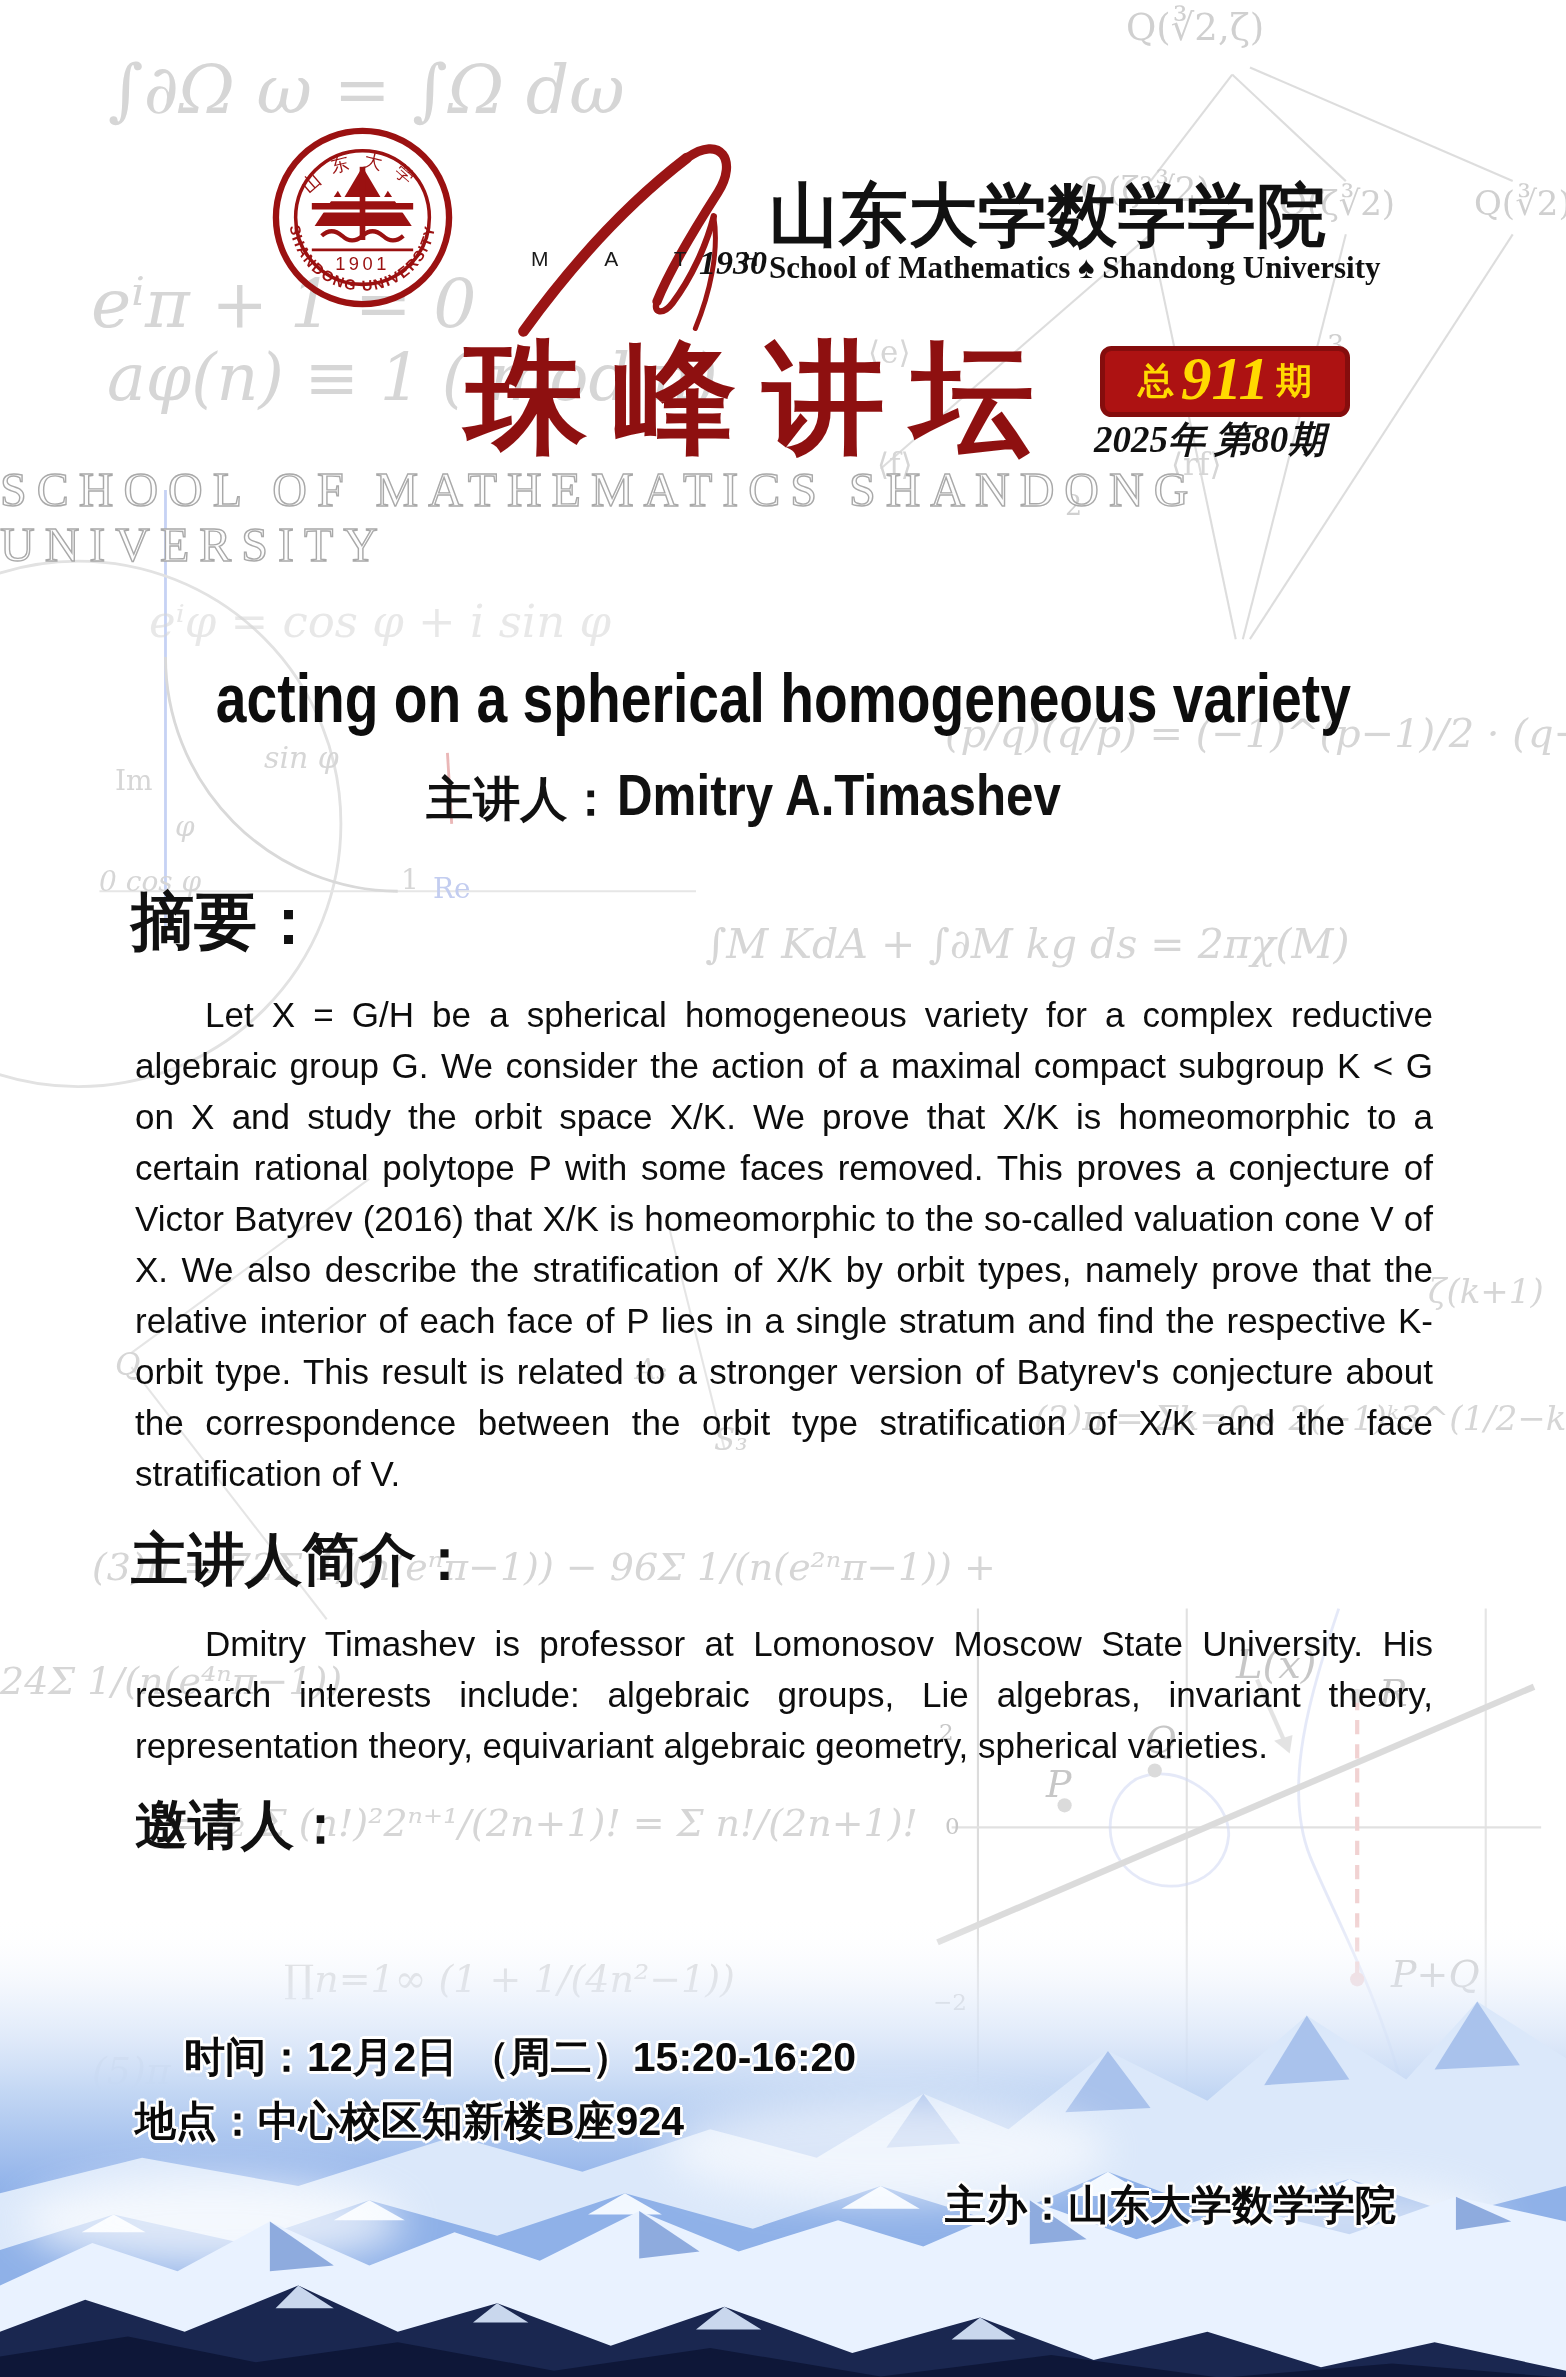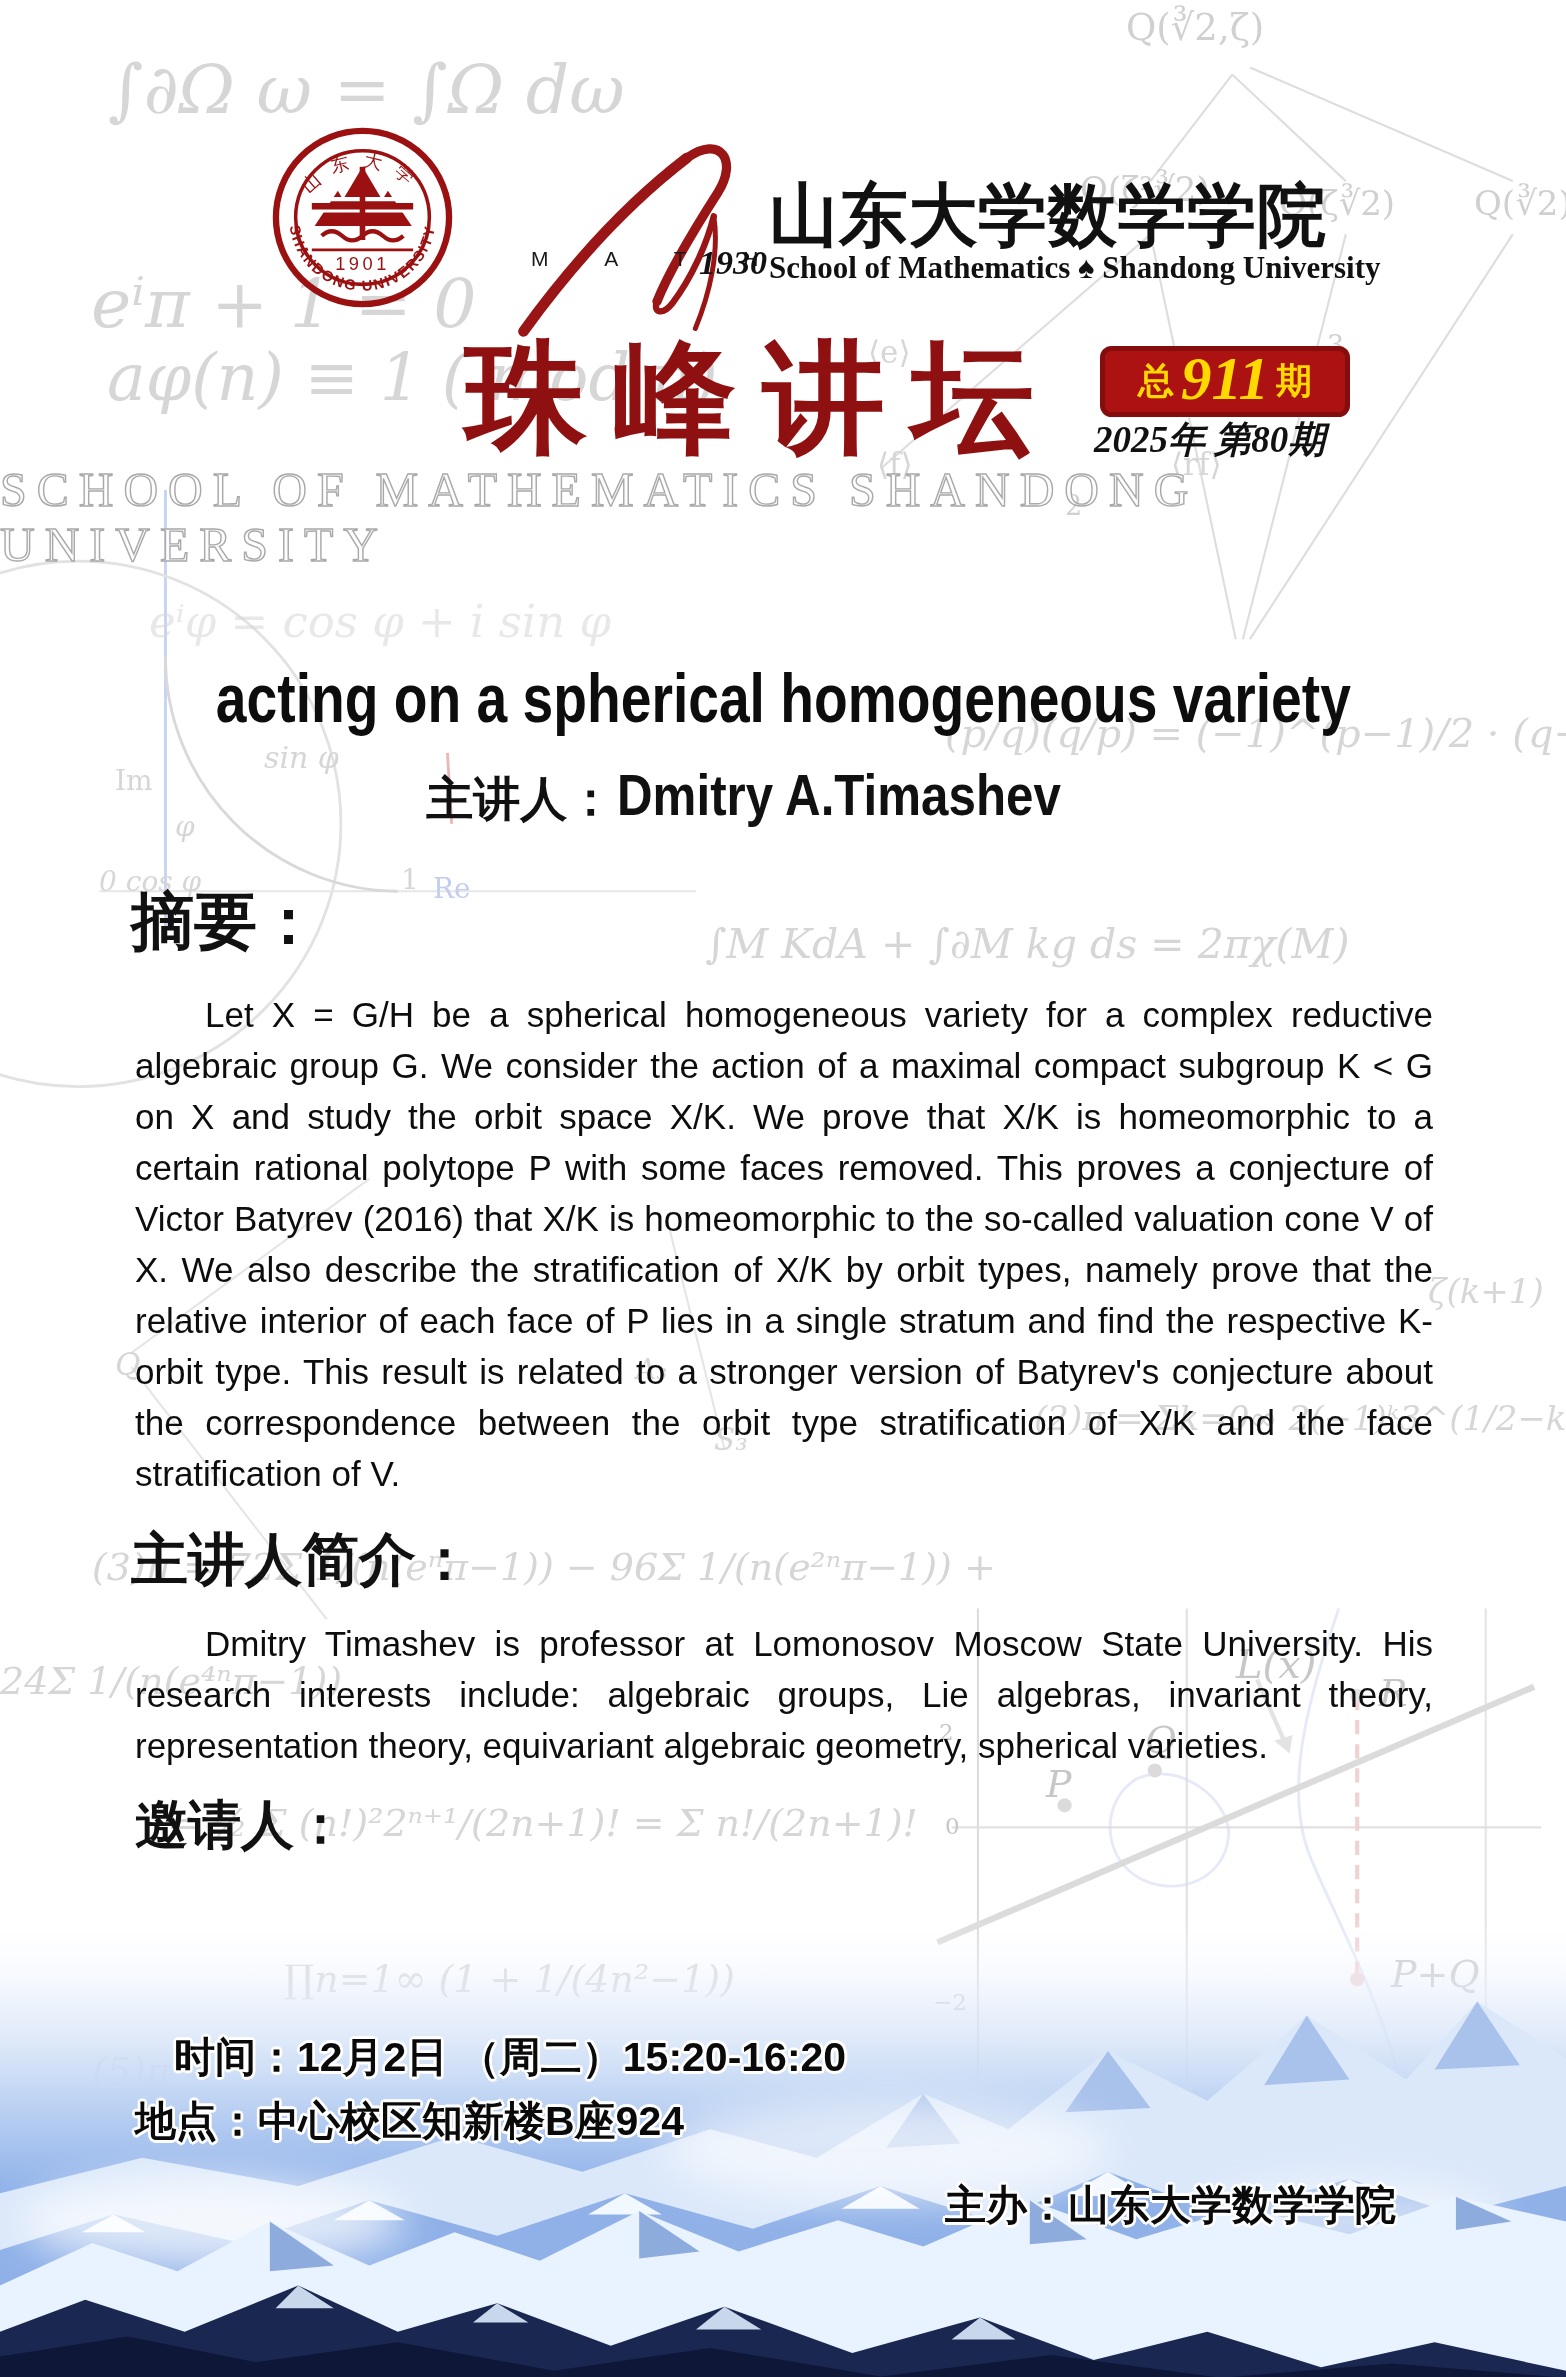--- a/index.html
+++ b/index.html
@@ -270,18 +270,18 @@
   </div>
 
   <div class="sec-heading" style="left:131px;top:879px;font-size:63px;">摘要：</div>
   <div class="para" style="left:135px;top:989px;width:1298px;">Let X = G/H be a spherical homogeneous variety for a complex reductive algebraic group G. We consider the action of a maximal compact subgroup K &lt; G on X and study the orbit space X/K. We prove that X/K is homeomorphic to a certain rational polytope P with some faces removed. This proves a conjecture of Victor Batyrev (2016) that X/K is homeomorphic to the so-called valuation cone V of X. We also describe the stratification of X/K by orbit types, namely prove that the relative interior of each face of P lies in a single stratum and find the respective K-orbit type. This result is related to a stronger version of Batyrev's conjecture about the correspondence between the orbit type stratification of X/K and the face stratification of V.</div>
 
   <div class="sec-heading" style="left:131px;top:1522px;font-size:57px;">主讲人简介：</div>
   <div class="para" style="left:135px;top:1618px;width:1298px;">Dmitry Timashev is professor at Lomonosov Moscow State University. His research interests include: algebraic groups, Lie algebras, invariant theory, representation theory, equivariant algebraic geometry, spherical varieties.</div>
 
   <div class="sec-heading" style="left:135px;top:1790px;font-size:53px;">邀请人：</div>
 
-  <div class="sched outlined" style="left:142px;top:2030px;padding-left:32px;">时间：12月2日 （周二）15:20-16:20</div>
+  <div class="sched outlined" style="left:152px;top:2030px;padding-left:32px;">时间：12月2日 （周二）15:20-16:20</div>
   <div class="sched outlined" style="left:135px;top:2094px;">地点：中心校区知新楼B座924</div>
   <div class="sched outlined" style="left:945px;top:2178px;">主办：山东大学数学学院</div>
 
 </div>
 
 
 </body></html>

